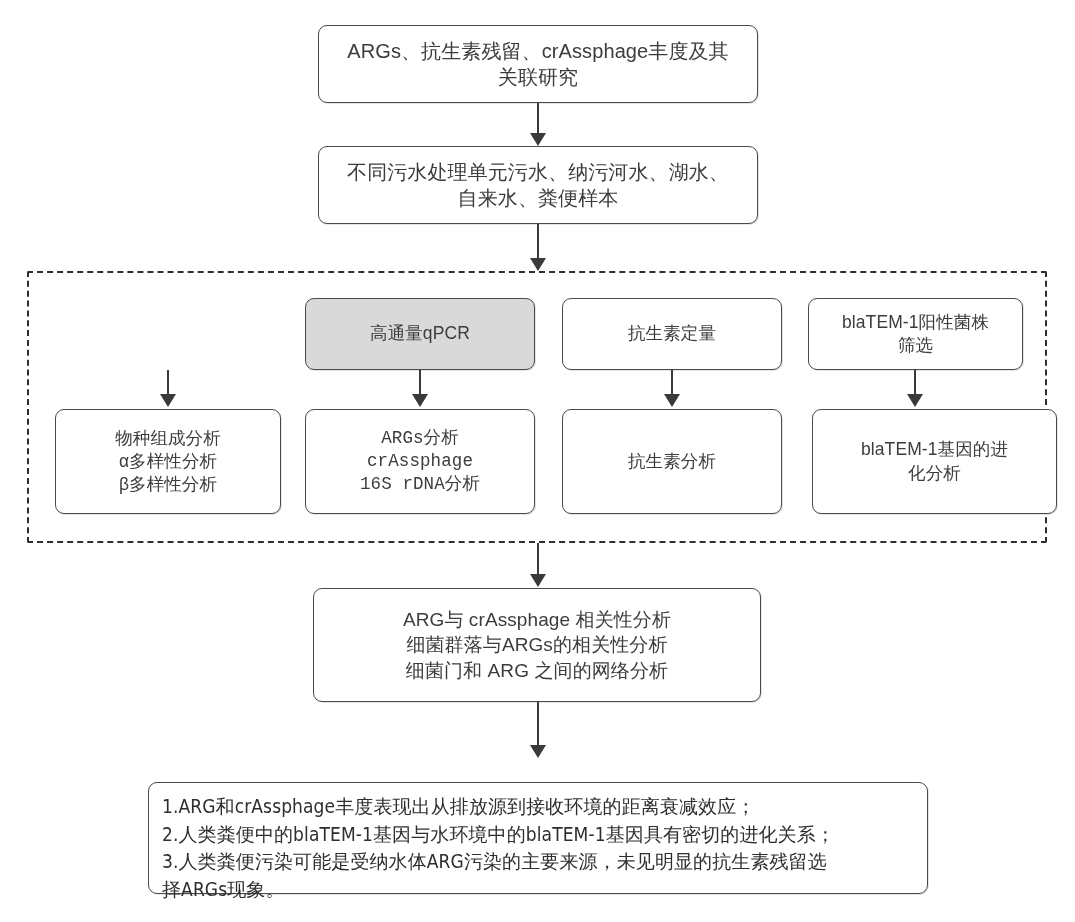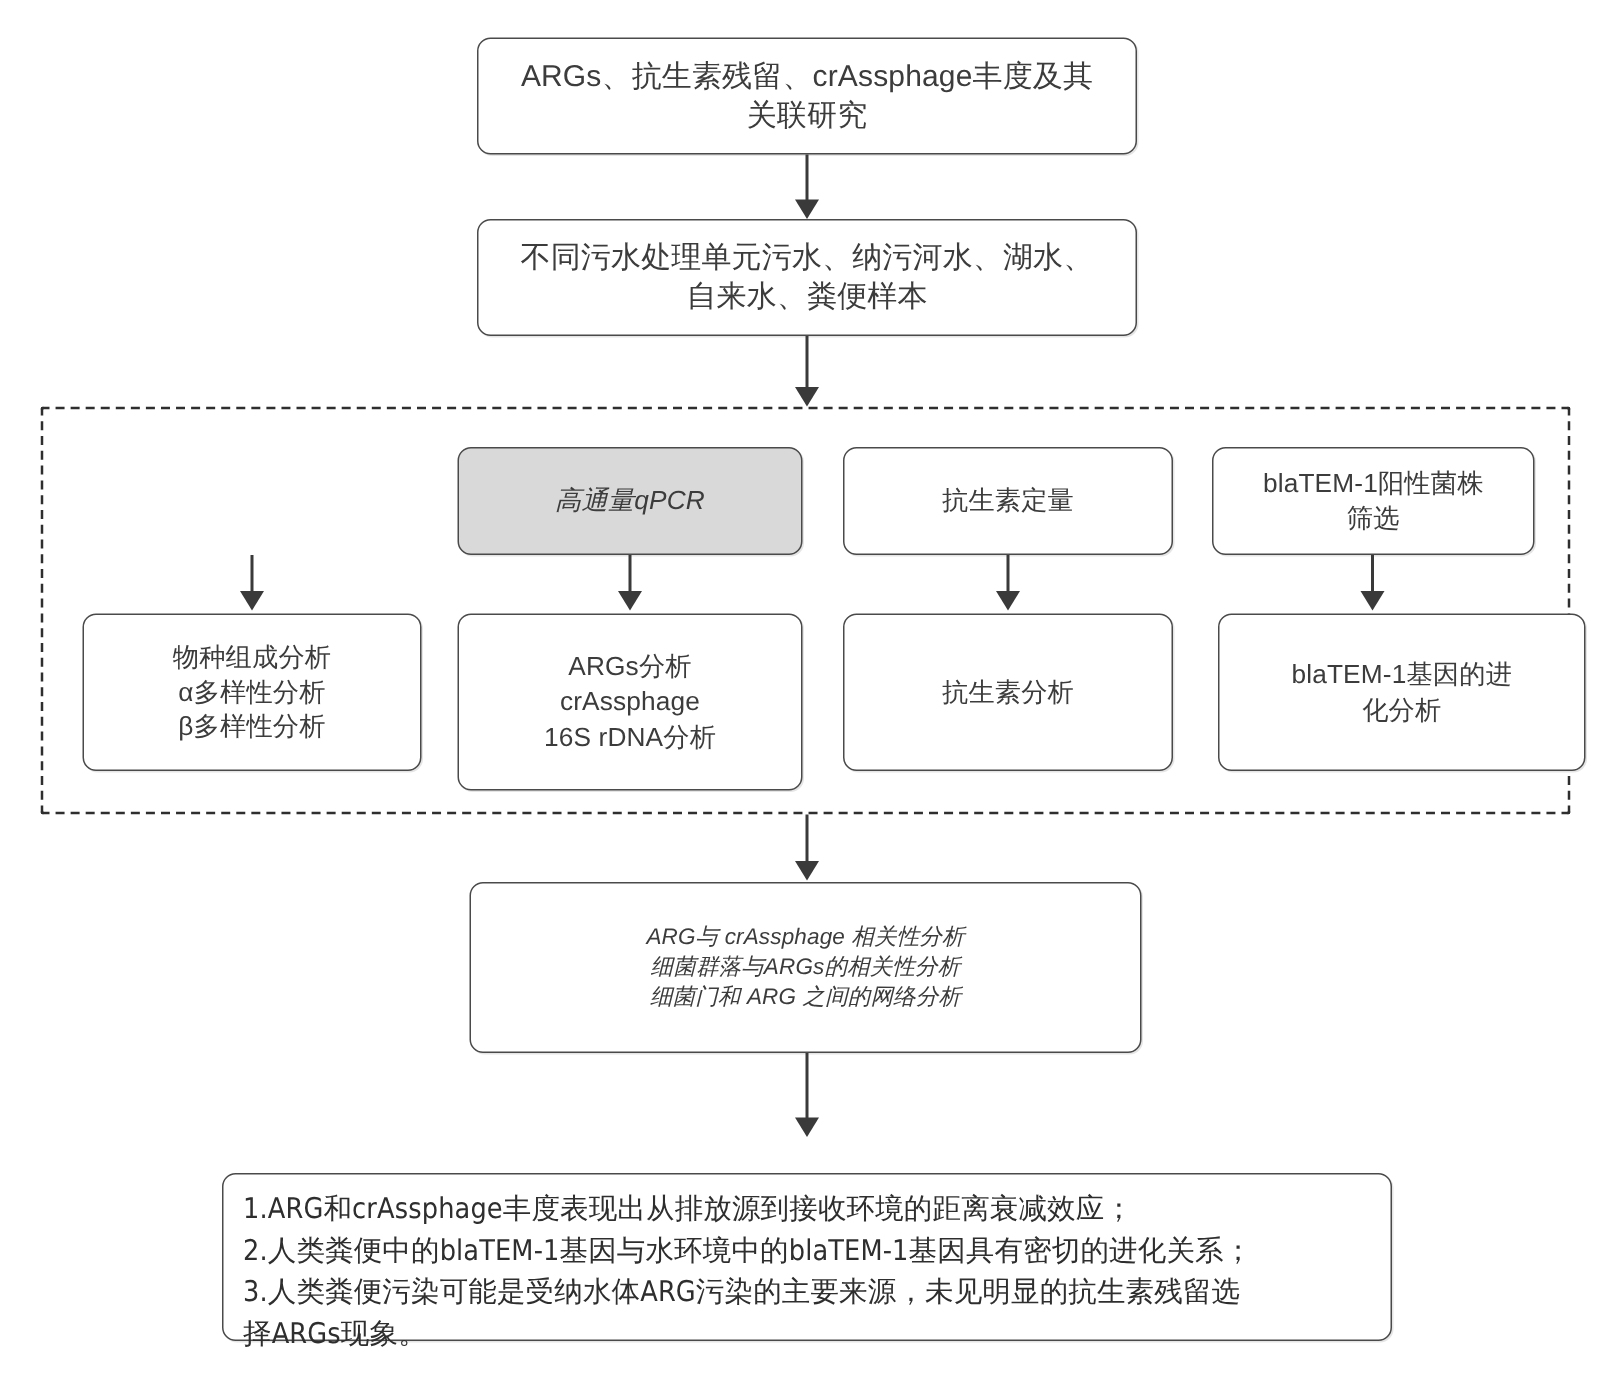--- a/index.html
+++ b/index.html
@@ -42,21 +42,21 @@
     padding: 0 8px;
   }
   .node.shaded {
     background: #d9d9d9;
     border-color: #4a4a4a;
   }
 
   
   .fs-top   { font-size: 20px; }
   .fs-stage { font-size: 17.5px; }
-  .fs-corr  { font-size: 15px; font-style: italic; }
+  .fs-corr  { font-size: 19px; }
 
   
   .node.concl {
     display: block;
     text-align: left;
     font-family: "DejaVu Sans Condensed", "Liberation Sans Narrow", "Liberation Sans", sans-serif;
     font-size: 19px;
     font-stretch: condensed;
     line-height: 1.46;
     padding: 10px 14px 10px 13px;
@@ -113,26 +113,26 @@
   <div class="dashed-group" style="left:27px; top:271px; width:1020px; height:272px;"></div>
 
   <div class="conn" style="left:167px; top:370px; height:26px;"></div>
   <div class="arrowhead" style="left:160px; top:394px;"></div>
   <div class="node fs-stage" style="left:55px; top:409px; width:226px; height:105px;">
     <span class="txt">物种组成分析
 α多样性分析
 β多样性分析</span>
   </div>
 
-  <div class="node fs-stage shaded" style="left:305px; top:298px; width:230px; height:72px;font-style:italic;">
+  <div class="node fs-stage shaded" style="left:305px; top:298px; width:230px; height:72px;">
     <span class="txt">高通量qPCR</span>
   </div>
   <div class="conn" style="left:419px; top:370px; height:26px;"></div>
   <div class="arrowhead" style="left:412px; top:394px;"></div>
-  <div class="node fs-stage" style="left:305px; top:409px; width:230px; height:118px;">
+  <div class="node fs-stage" style="left:305px; top:409px; width:230px; height:105px;font-family:Liberation Mono, monospace;">
     <span class="txt">ARGs分析
 crAssphage
 16S rDNA分析</span>
   </div>
 
   <div class="node fs-stage" style="left:562px; top:298px; width:220px; height:72px;">
     <span class="txt">抗生素定量</span>
   </div>
   <div class="conn" style="left:671px; top:370px; height:26px;"></div>
   <div class="arrowhead" style="left:664px; top:394px;"></div>

